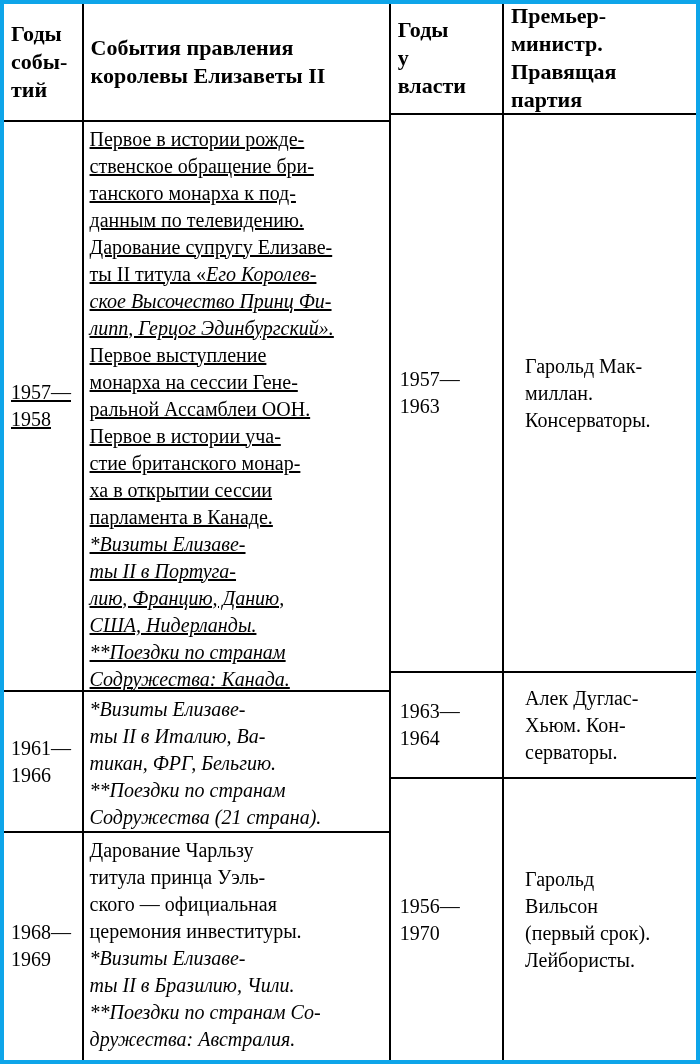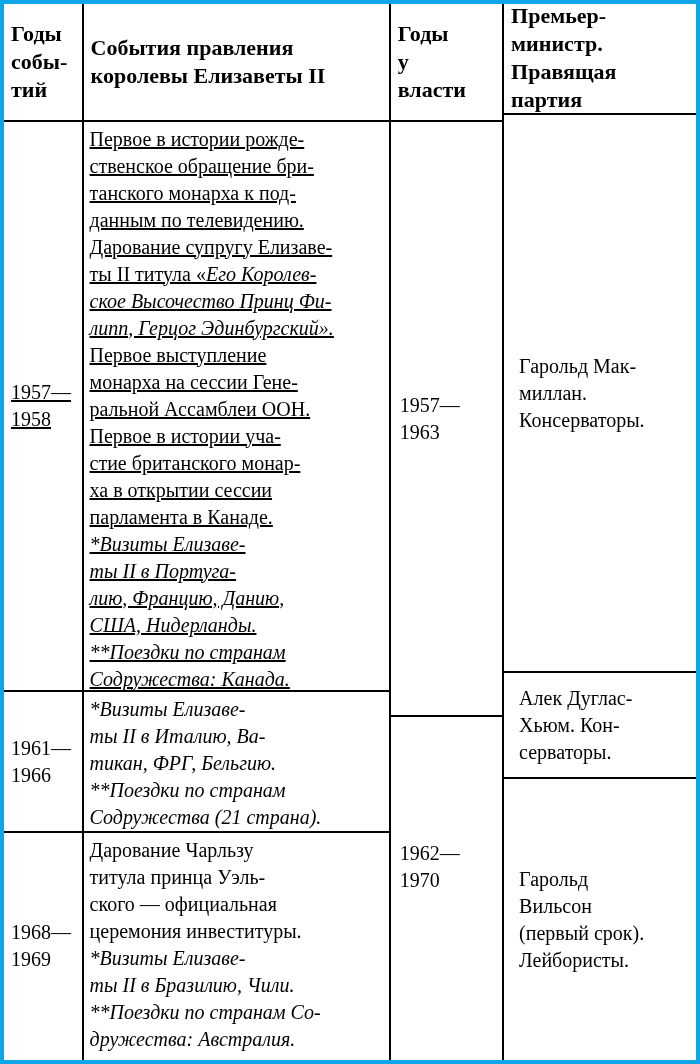--- a/index.html
+++ b/index.html
@@ -41,21 +41,21 @@
     align-items: center;
     padding-left: 7px;
     padding-right: 3px;
   }
   .vcenter {
     display: flex;
     align-items: center;
   }
   .years-cell { padding-left: 7px; }
   .power-cell { padding-left: 9px; }
-  .pm-cell    { padding-left: 15px; padding-right: 2px; }
+  .pm-cell    { padding-left: 21px; padding-right: 2px; }
   .events-cell { padding: 4px 4px 0 6px; }
 
   .lrow1 { height: 573px; text-decoration: underline; }
   .lrow2 { height: 141px; }
   .lrow3 { height: 228px; }
   .rrow1 { height: 595px; }
   .rrow2 { height: 113px; }
   .rrow3 { height: 299px; }
 
   .run { }
@@ -116,21 +116,23 @@
 **Поездки по странам Со-
 дружества: Австралия.</span></div>
   </div>
 
   <div class="col col-power col-borders">
     <div class="cell head">Годы
 у
 власти</div>
     <div class="cell vcenter power-cell rrow1">1957—
 1963</div>
-    <div class="cell vcenter power-cell rrow3 last">1962—
+    <div class="cell vcenter power-cell rrow2">1963—
+1964</div>
+    <div class="cell vcenter power-cell rrow3 last">1956—
 1970</div>
   </div>
 
   <div class="col col-pm">
     <div class="cell head">Премьер-
 министр.
 Правящая
 партия</div>
     <div class="cell vcenter pm-cell rrow1">Гарольд Мак-
 миллан.

